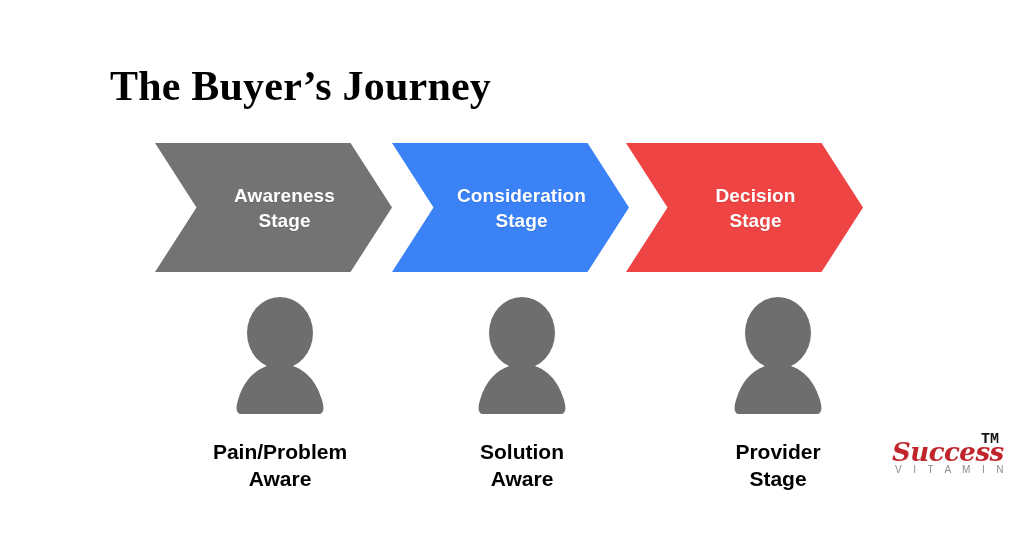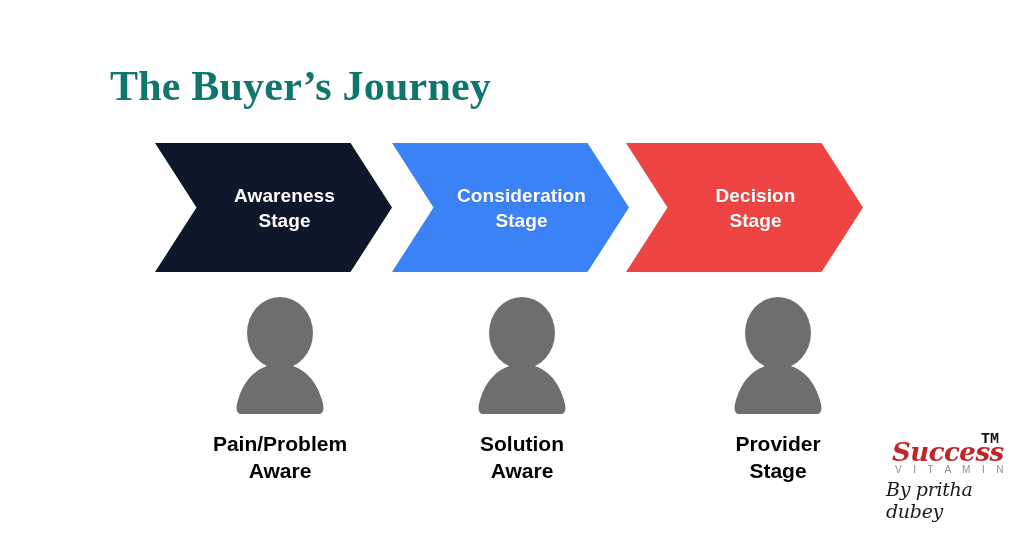--- a/index.html
+++ b/index.html
@@ -21,21 +21,21 @@
   
   .title {
     position: absolute;
     left: 110px;
     top: 62px;
     font-family: "Liberation Serif", "DejaVu Serif", serif;
     font-weight: bold;
     font-size: 42px;
     line-height: 48px;
     letter-spacing: 0.2px;
-    color: #0f766e;
+    color: #000000;
     white-space: nowrap;
   }
 
   
   .chevron-band {
     position: absolute;
     left: 0;
     top: 143px;
     width: 1024px;
     height: 129px;
@@ -43,21 +43,21 @@
   .chevron {
     position: absolute;
     top: 0;
     height: 129px;
     display: flex;
     align-items: center;
     justify-content: center;
     -webkit-clip-path: polygon(0 0, 82.5% 0, 100% 50%, 82.5% 100%, 0 100%, 17.5% 50%);
     clip-path: polygon(0 0, 82.5% 0, 100% 50%, 82.5% 100%, 0 100%, 17.5% 50%);
   }
-  .chev1 { left: 155px; width: 237px; background: #0f172a; }
+  .chev1 { left: 155px; width: 237px; background: #737373; }
   .chev2 { left: 392px; width: 237px; background: #3b82f6; }
   .chev3 { left: 626px; width: 237px; background: #ef4444; }
 
   .chevron-label {
     color: #ffffff;
     font-family: "Liberation Sans", sans-serif;
     font-weight: bold;
     font-size: 19px;
     line-height: 25px;
     text-align: center;
@@ -76,21 +76,21 @@
   .p1 { left: 180px; }
   .p2 { left: 422px; }
   .p3 { left: 678px; }
 
   .person-icon {
     display: block;
     margin: 0 auto;
   }
 
   .persona-label {
-    margin-top: 14px;
+    margin-top: 22px;
     font-family: "Liberation Sans", sans-serif;
     font-weight: bold;
     font-size: 21px;
     line-height: 27px;
     color: #000000;
     white-space: pre-line;
   }
 
   
   .logo {
@@ -200,16 +200,15 @@
       <path d="M63 68 C44 68 28 80 21 104 C18.5 112.5 19 118 25 118 L101 118 C107 118 107.5 112.5 105 104 C98 80 82 68 63 68 Z" fill="#6E6E6E"></path>
     </svg>
     <div class="persona-label">Provider
 Stage</div>
   </div>
 
   <div class="logo">
     <div class="logo-success">Success</div>
     <div class="logo-tm">TM</div>
     <div class="logo-vitamin">V I T A M I N</div>
-    <div class="logo-by">By pritha dubey</div>
   </div>
 
 </div>
 
 </body></html>

